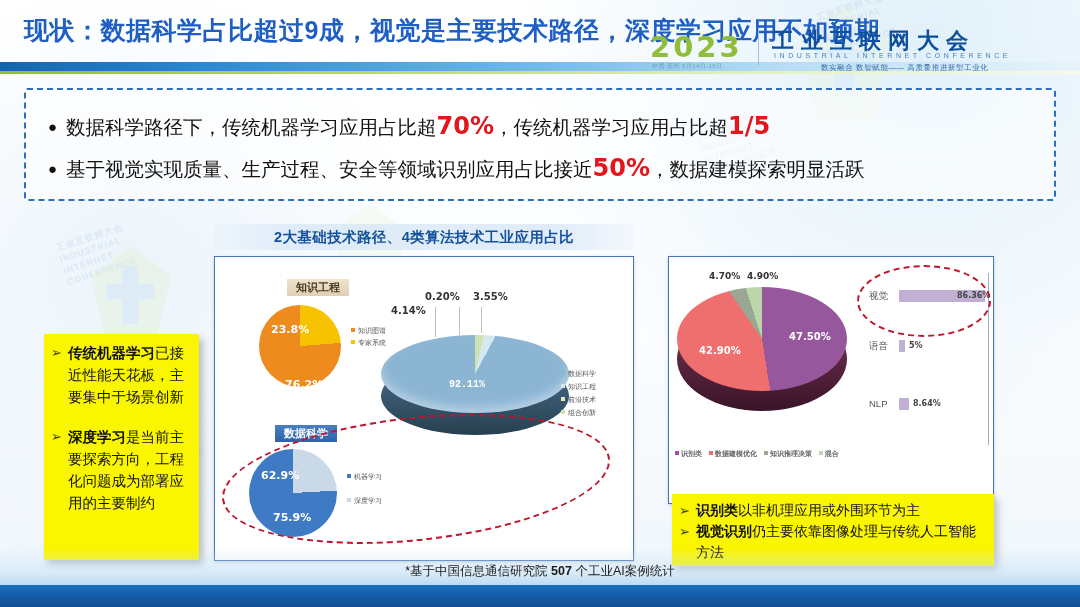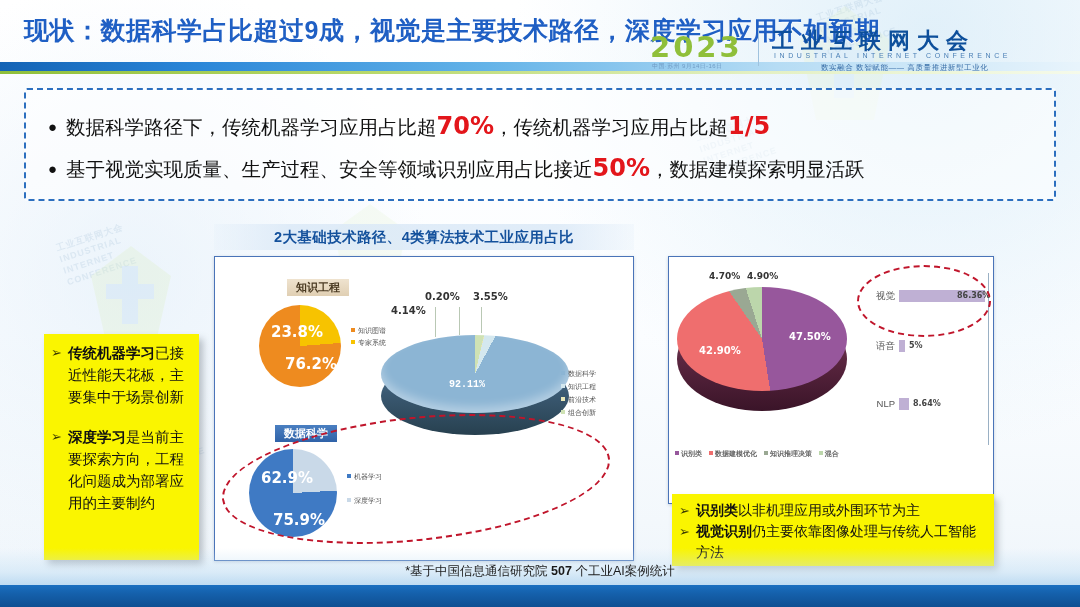--- a/index.html
+++ b/index.html
@@ -102,21 +102,21 @@
   .mini-tag {
     position:absolute; height:17px; line-height:17px; text-align:center;
     font-size:11px; font-weight:700; white-space:nowrap; padding:0 9px;
   }
   #tag-ke { left:72px; top:22px; color:#4a3a22;
             background:linear-gradient(180deg,#efe3cf,#e0cfb3); }
   #tag-ds { left:60px; top:168px; color:#ffffff;
             background:linear-gradient(180deg,#4a7fc1,#2f62a8); }
 
   .pie-sm { position:absolute; border-radius:50%; }
-  .pie-label { position:absolute; font-size:15px; font-weight:700; color:#ffffff;
+  .pie-label { position:absolute; font-size:11px; font-weight:700; color:#ffffff;
                font-family:"DejaVu Sans", sans-serif; white-space:nowrap; }
   .leg-sm { position:absolute; font-size:7px; color:#555; white-space:nowrap; line-height:12px; }
   .leg-sm i { display:inline-block; width:4px; height:4px; margin-right:3px; vertical-align:1px; }
 
   
   #pie3d-wrap { position:absolute; left:166px; top:78px; width:200px; height:120px; }
   #pie3d-side {
     position:absolute; left:0; top:22px; width:188px; height:78px; border-radius:50%;
     background:linear-gradient(180deg,#5f88a6 0%, #3b5a73 45%, #27404f 100%);
   }
@@ -174,21 +174,21 @@
   .pie2-cal { position:absolute; font-size:9px; font-weight:700; color:#333;
               font-family:"DejaVu Sans", sans-serif; }
   #pie2-legend { position:absolute; left:6px; top:192px; width:190px;
                  font-size:7px; color:#666; white-space:nowrap; }
   #pie2-legend span { margin-right:5px; }
   #pie2-legend i { display:inline-block; width:4px; height:4px; margin-right:2px; vertical-align:1px; }
 
   
   #barchart { position:absolute; left:200px; top:22px; width:120px; height:160px; }
   .bar-row { position:absolute; left:0; width:120px; height:14px; }
-  .bar-name { position:absolute; left:0; top:0; width:26px; text-align:right;
+  .bar-name { position:absolute; left:0; top:0; width:26px; text-align:left;
               font-size:9.5px; color:#555; line-height:14px; }
   .bar-fill { position:absolute; left:30px; top:1px; height:12px;
               background:#BFB0D4; }
   .bar-val { position:absolute; font-size:8px; font-weight:700; color:#444;
              line-height:14px; font-family:"DejaVu Sans", sans-serif; }
   #bar-axis { position:absolute; left:119px; top:-6px; width:1px; height:172px; background:#9ab0c4; }
 
   
   #footnote {
     position:absolute; left:0; top:563px; width:1080px; text-align:center;
@@ -275,21 +275,21 @@
 
   <div class="panel-head" id="panel-head-left">2大基础技术路径、4类算法技术工业应用占比</div>
 
   <div class="panel" id="panel-left">
 
     <div class="mini-tag" id="tag-ke">知识工程</div>
 
     <div class="pie-sm" style="left:44px; top:48px; width:82px; height:82px;
          background:conic-gradient(from 0deg,#F7C300 0deg 85.7deg,#EE8B1F 85.7deg 360deg);"></div>
     <div class="pie-label" style="left:56px; top:66px;">23.8%</div>
-    <div class="pie-label" style="left:70px; top:98px;">76.2%</div>
+    <div class="pie-label" style="left:70px; top:121px;">76.2%</div>
     <div class="leg-sm" style="left:136px; top:68px;">
       <div><i style="background:#EE8B1F"></i><span>知识图谱</span></div>
       <div><i style="background:#F7C300"></i><span>专家系统</span></div>
     </div>
 
     <div class="mini-tag" id="tag-ds">数据科学</div>
 
     <div class="pie-sm" style="left:34px; top:192px; width:88px; height:88px;
          background:conic-gradient(from 0deg,#C9D9E8 0deg 86.8deg,#3F7AC4 86.8deg 360deg);"></div>
     <div class="pie-label" style="left:46px; top:212px;">62.9%</div>

